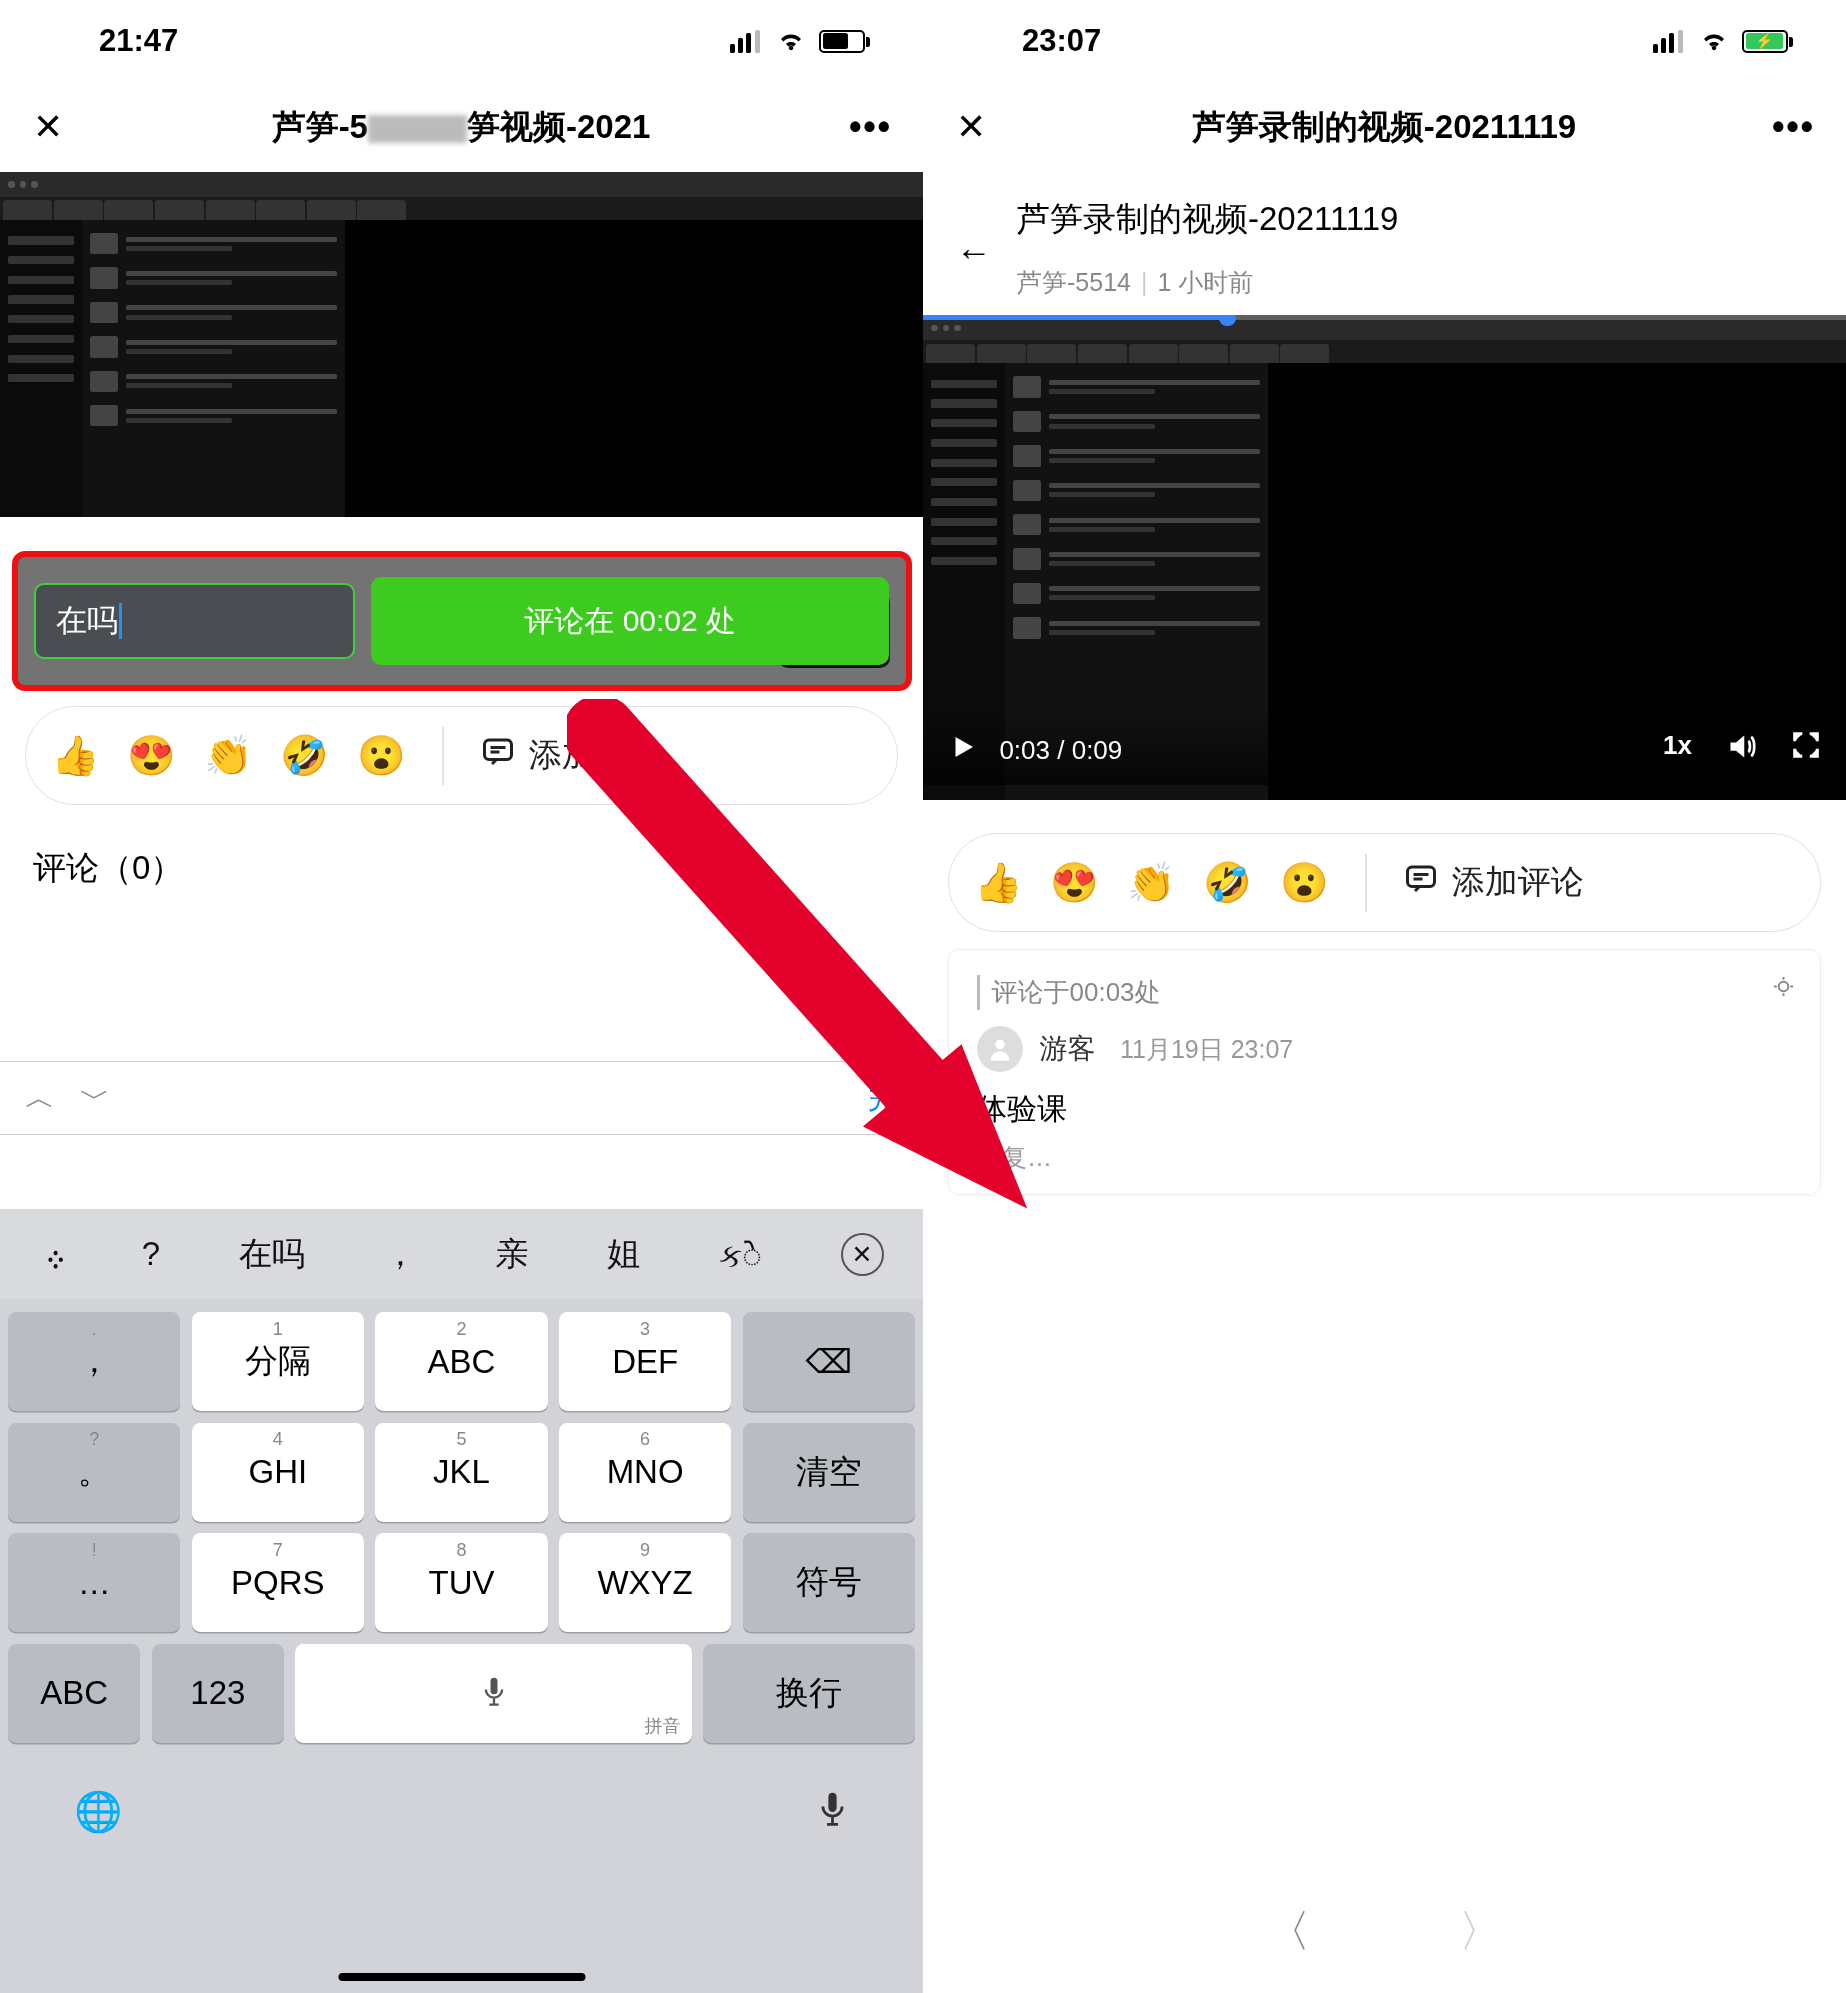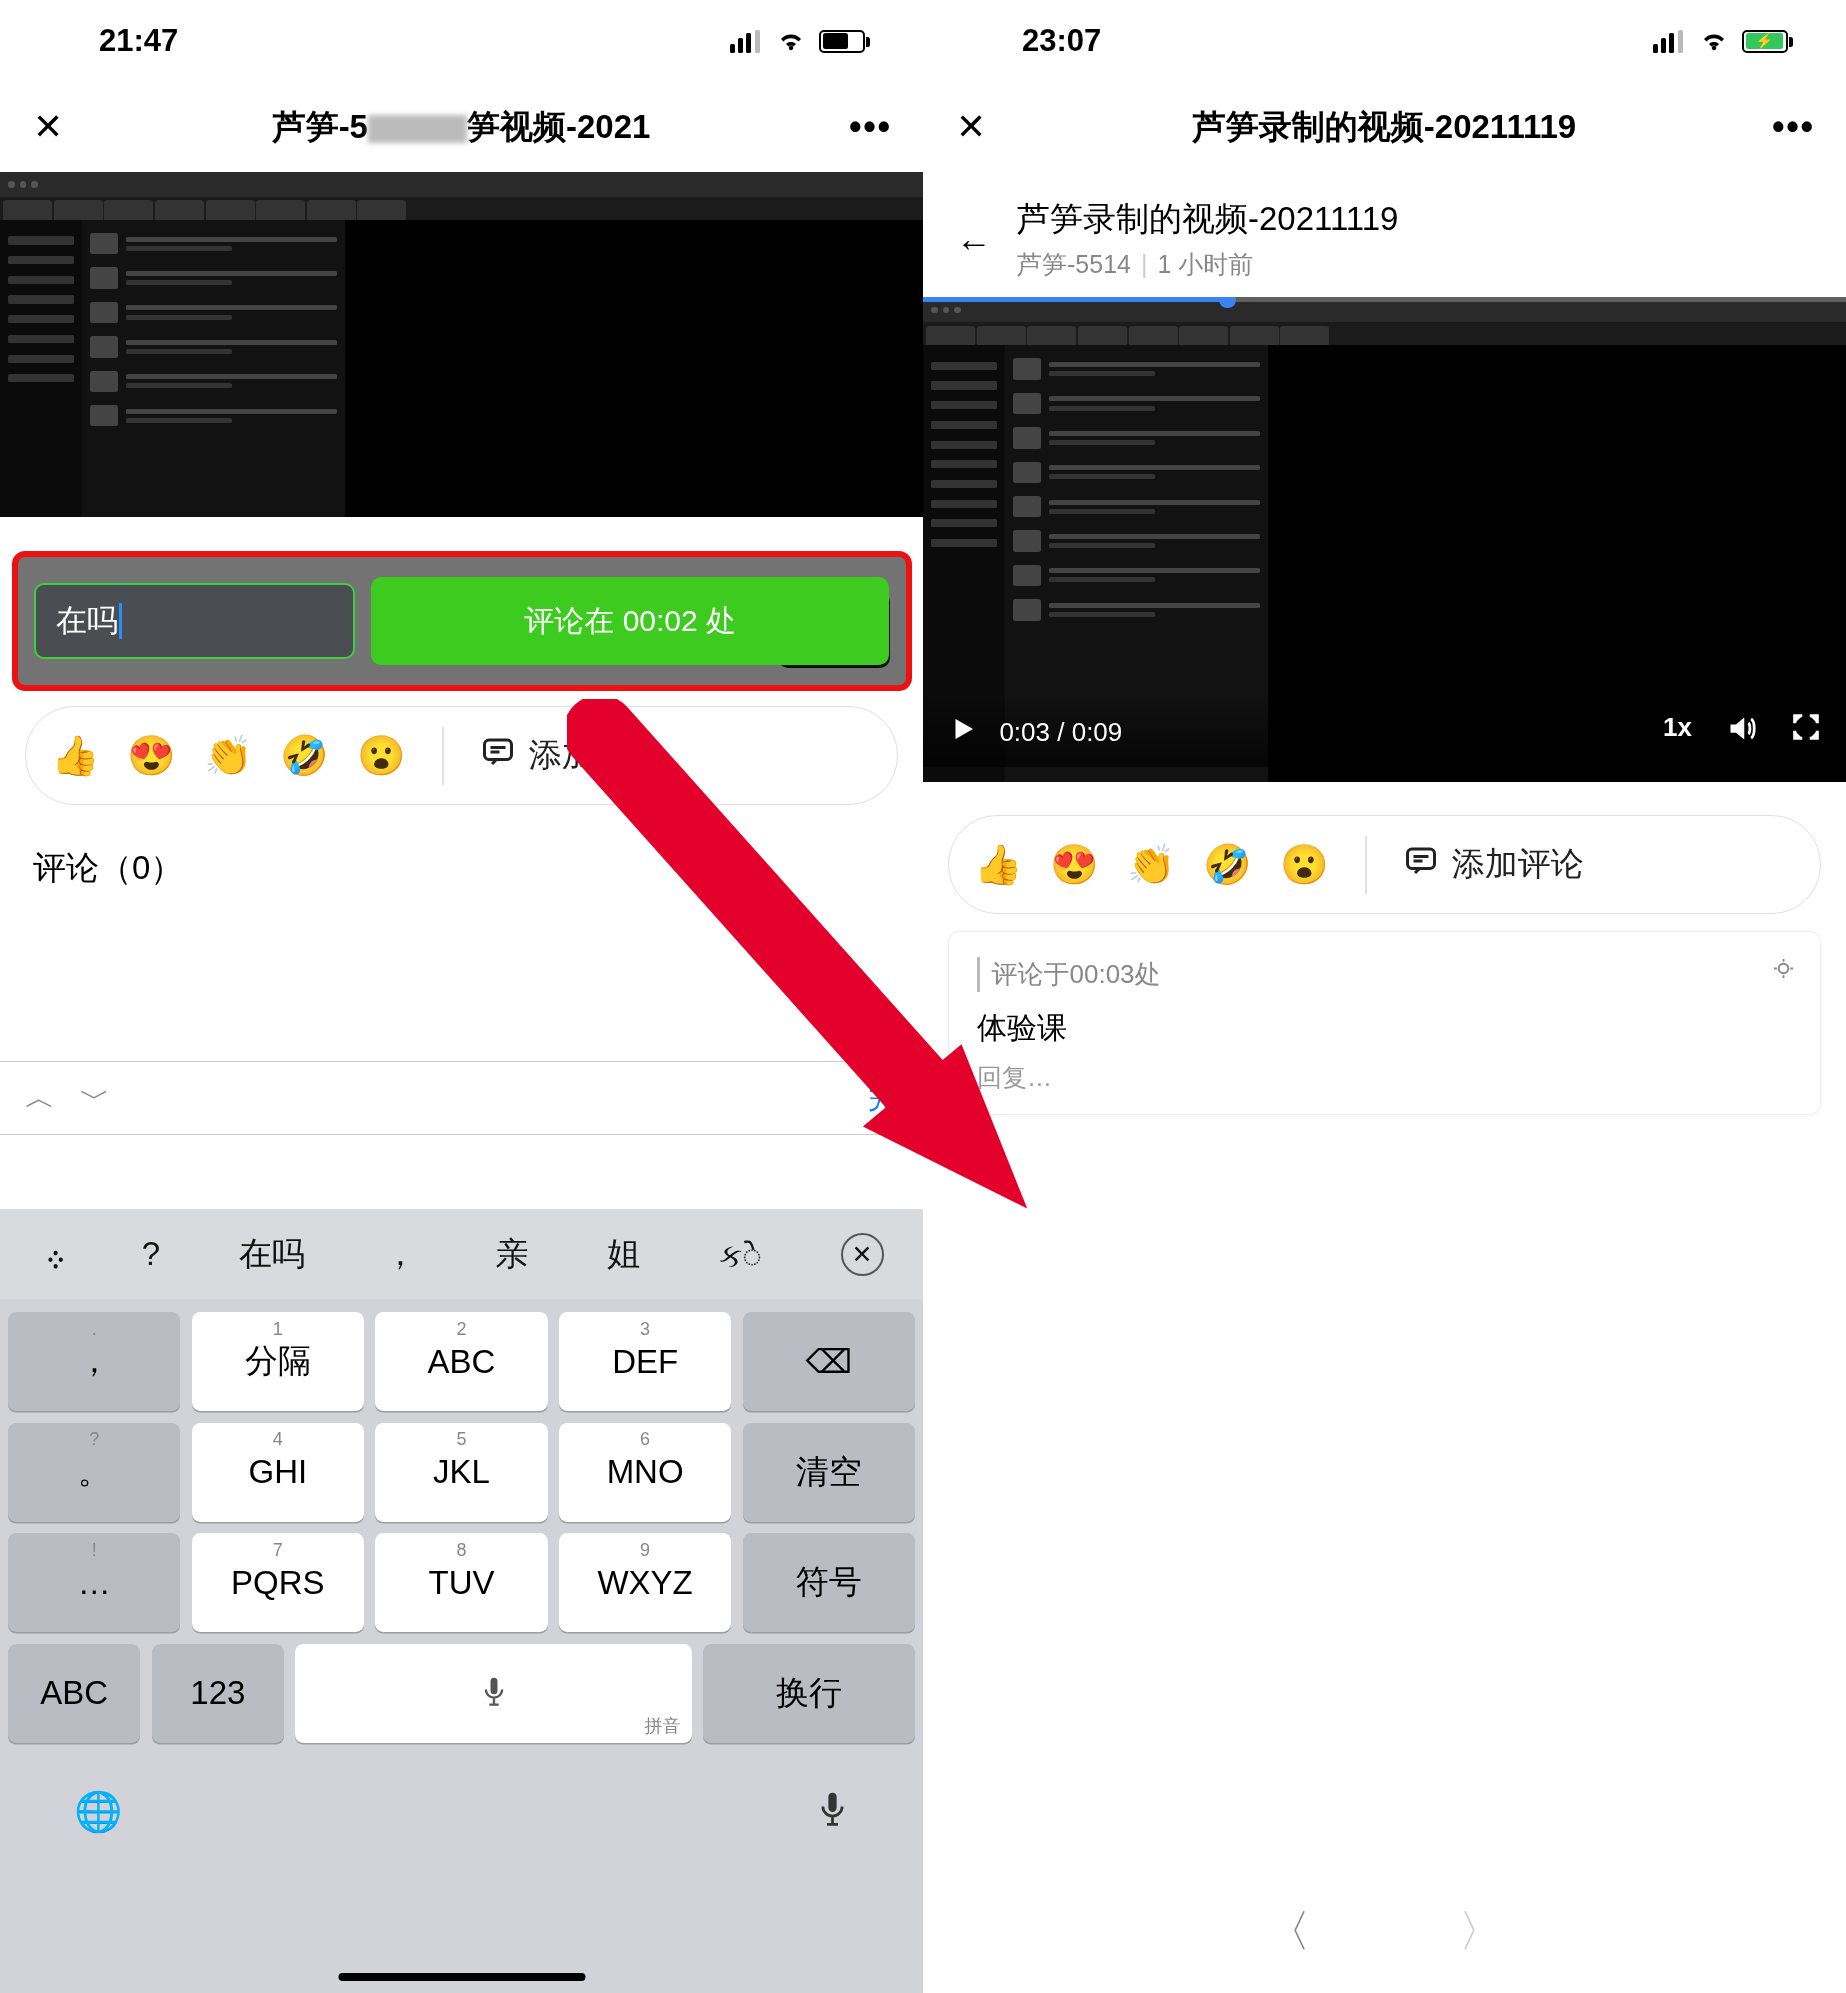--- a/index.html
+++ b/index.html
@@ -160,21 +160,21 @@
 
   
   .subheader{
     display:flex;
     align-items:center;
     gap:25px;
     padding: 25px 33px 16.4px;
   }
   .subheader .back{font-size:36px;}
   .subheader .info .t{font-size:33px;font-weight:500;}
-  .subheader .info .s{font-size:25px;color:#888;margin-top:6px;}
+  .subheader .info .s{font-size:25px;color:#888;margin-top:24px;}
   .subheader .info .s .sep{margin:0 10px;color:#ccc;}
 
   
   .vcontrols{
     position:absolute;left:0;right:0;bottom:15px;
     background:linear-gradient(transparent,rgba(0,0,0,.7));
     padding:20px 25px 15px;
     display:flex;align-items:center;gap:21.4px;
     color:#fff;font-size:26px;
   }
@@ -687,20 +687,30 @@
 
 
   <div class="comment-card">
     <div class="at">评论于00:03处</div>
     <span class="loc">
       <svg viewBox="0 0 24 24">
           <circle cx="12" cy="12" r="5"></circle>
           <path d="M12 2v3M12 19v3M2 12h3M19 12h3"></path>
         </svg>
     </span>
+    <div class="user">
+      <span class="avatar">
+        <svg viewBox="0 0 24 24">
+            <circle cx="12" cy="8" r="4"></circle>
+            <path d="M4 22c0-4.4 3.6-8 8-8s8 3.6 8 8"></path>
+          </svg>
+      </span>
+      <span class="uname">游客</span>
+      <span class="utime">11月19日 23:07</span>
+    </div>
     <div class="body">体验课</div>
     <div class="reply">回复…</div>
   </div>
 
   <div class="pager">
     <span>〈</span>
     <span style="color:#ccc;">〉</span>
   </div>
 </div>
 

